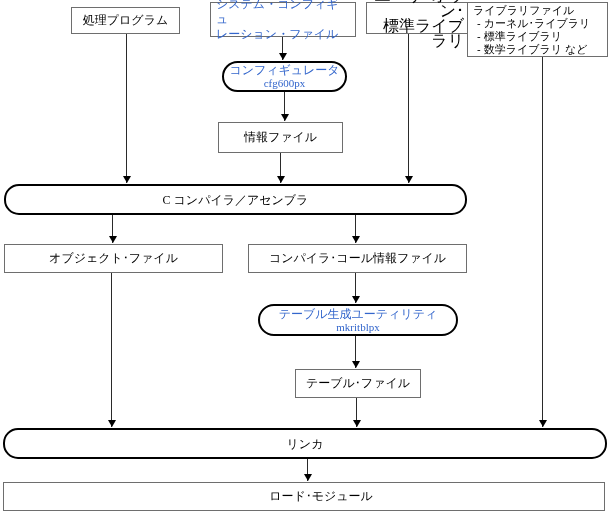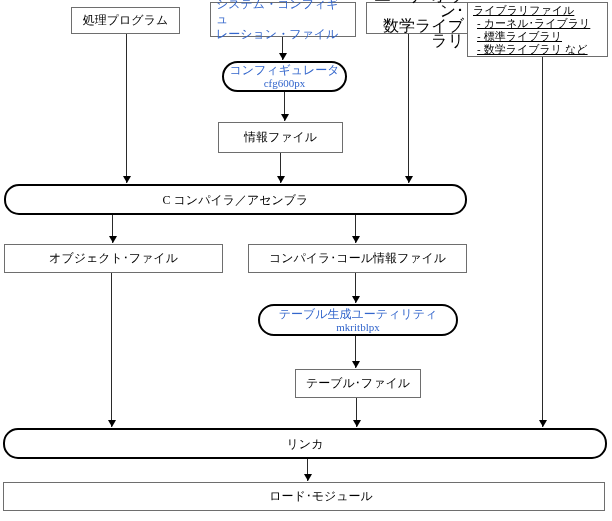--- a/index.html
+++ b/index.html
@@ -42,24 +42,24 @@
     <span>処理プログラム</span>
   </div>
 
   <div class="box multiline blue" style="left:210px; top:2px; width:146px; height:35px;">
     <span>システム・コンフィギュ</span>
     <span>レーション・ファイル</span>
   </div>
 
   <div class="box multiline" style="left:366px; top:2px; width:104px; height:32px; font-size:16px;text-align:right;">
     <span>ユーザ･オウン･</span>
-    <span>数学ライブラリ</span>
+    <span>標準ライブラリ</span>
   </div>
 
-  <div class="box multiline small" style="left:467px; top:2px; width:141px; height:55px;text-decoration:underline;">
+  <div class="box multiline small" style="left:467px; top:2px; width:141px; height:55px;">
     <span>ライブラリファイル</span>
     <span class="indent">- カーネル･ライブラリ</span>
     <span class="indent">- 標準ライブラリ</span>
     <span class="indent">- 数学ライブラリ など</span>
   </div>
 
   <div class="round" style="left:222px; top:61px; width:125px; height:31px;">
     <span class="blue">コンフィギュレータ</span>
     <span class="blue cmd">cfg600px</span>
   </div>

